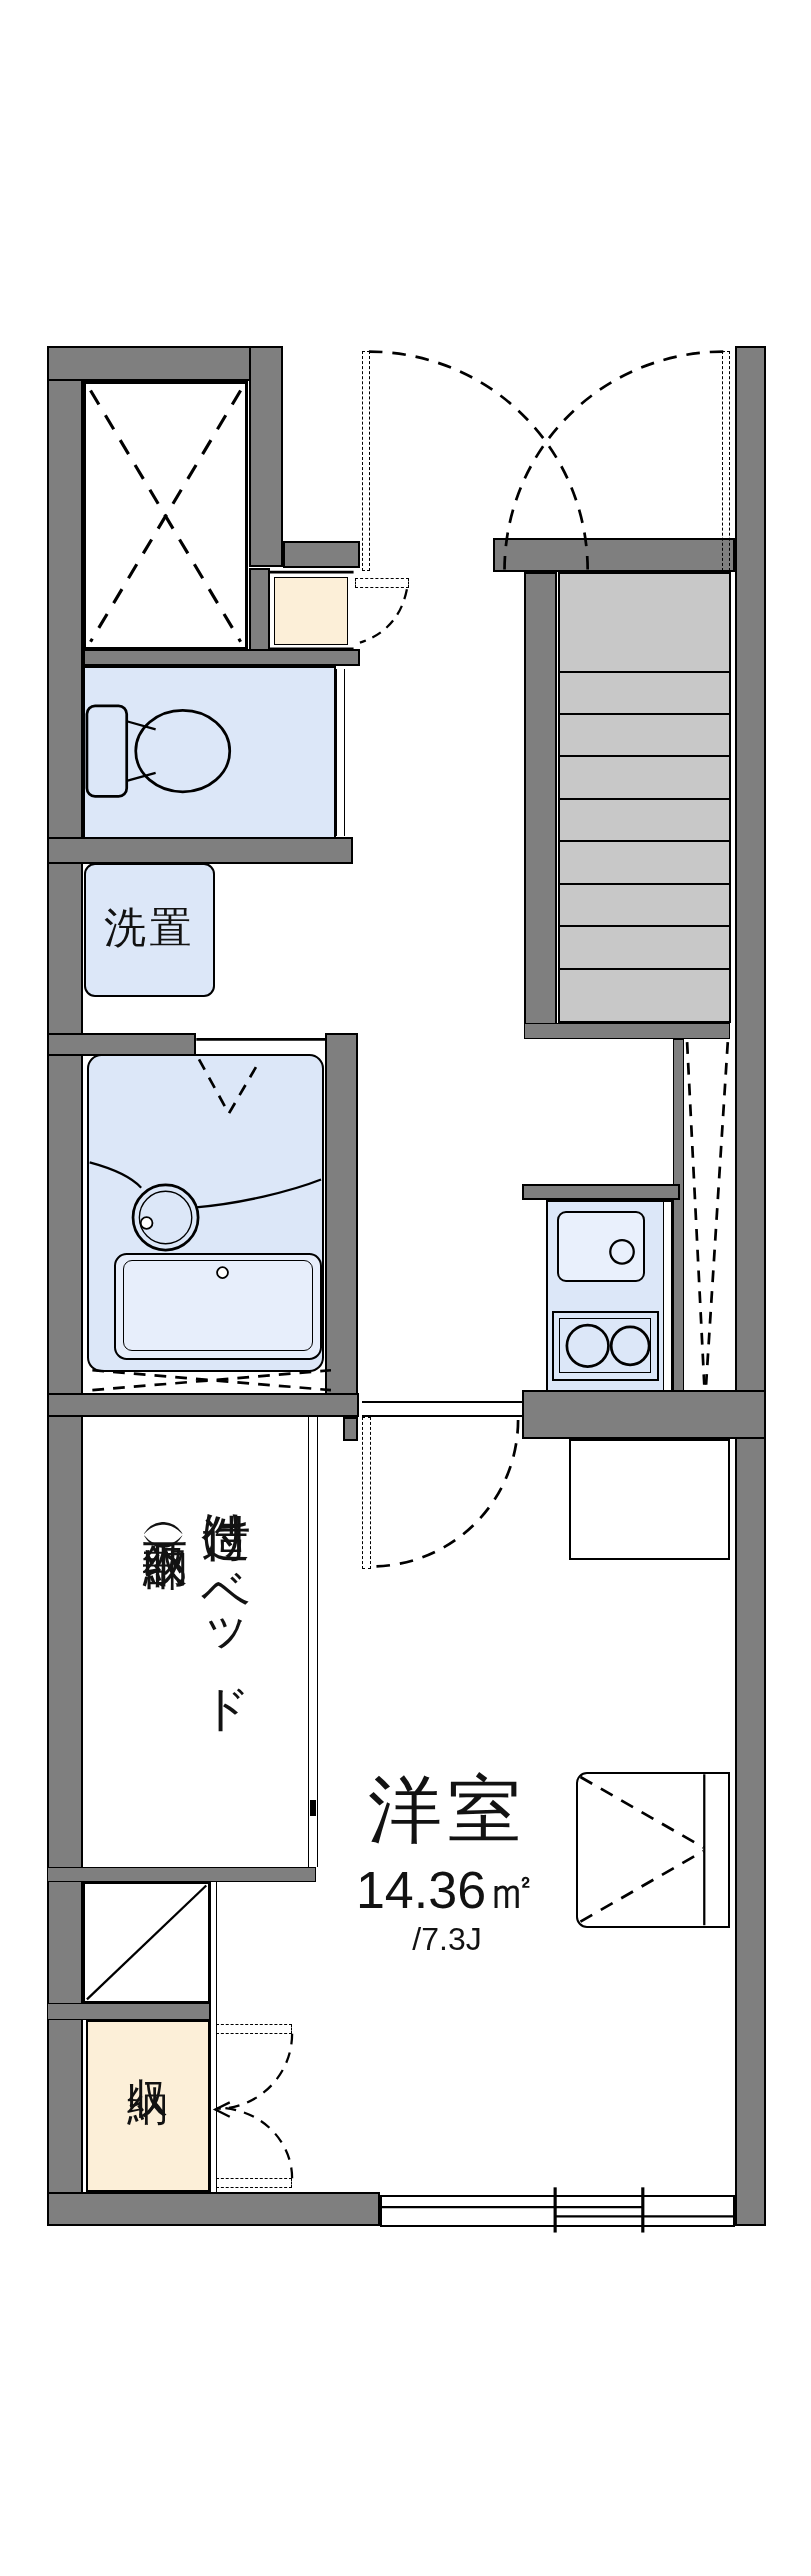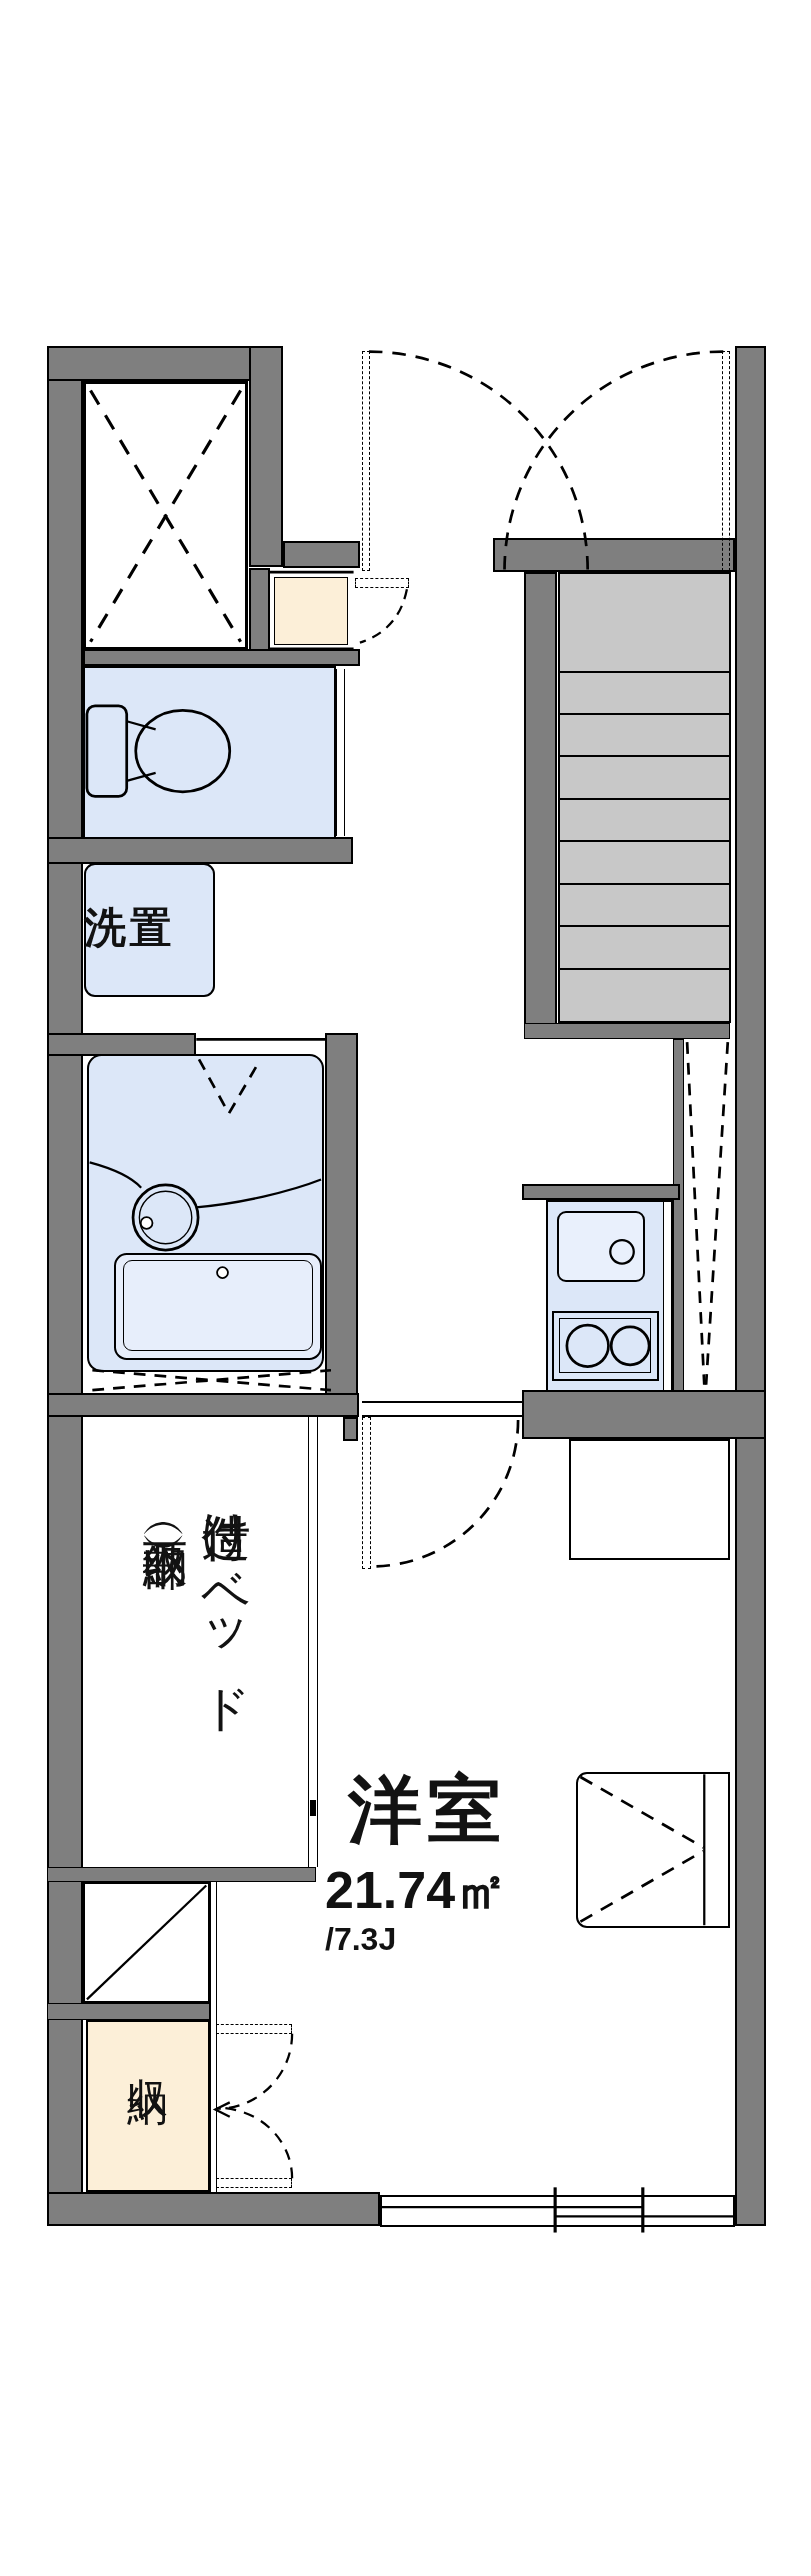--- a/index.html
+++ b/index.html
@@ -7,21 +7,21 @@
   .abs{position:absolute;box-sizing:border-box;}
   .wall{background:var(--wall,#7f7f7f);border:2.7px solid #000;z-index:3;}
   .wallthin{background:var(--wall,#7f7f7f);border:1.8px solid #000;z-index:3;}
   .whitebox{background:#fff;border:2.7px solid #000;z-index:2;}
   .blue{background:var(--fixture_blue,#dce7f8);}
   .cream{background:var(--storage_cream,#fcefd8);}
   .dashleaf{border:1.8px dashed #000;background:transparent;z-index:4;}
   svg.overlay{position:absolute;left:0;top:0;z-index:5;pointer-events:none;}
   .txt{z-index:6;color:#121212;line-height:1;}
   .vtext{writing-mode:vertical-rl;text-orientation:mixed;}
-  .center{font-weight:bold;}
+  .center{text-align:center;}
 </style>
 </head>
 <body>
 
 <div class="abs wall" style="left:47px;top:346px;width:36px;height:1880px;"></div>
 <div class="abs wall" style="left:735px;top:346px;width:31px;height:1880px;"></div>
 <div class="abs wall" style="left:47px;top:346px;width:236px;height:35px;"></div>
 <div class="abs wall" style="left:249px;top:346px;width:34px;height:221px;"></div>
 <div class="abs wall" style="left:283px;top:541px;width:77px;height:27px;"></div>
 <div class="abs wall" style="left:249px;top:568px;width:21px;height:95px;"></div>
@@ -175,17 +175,17 @@
     <line x1="711" y1="2420" x2="711" y2="2470" stroke-width="3.5"></line>
   </g>
 </svg>
 
 <div class="abs txt center" style="left:84px;top:907px;width:131px;font-size:42px;letter-spacing:3.6px;">洗置</div>
 
 <div class="abs txt vtext" style="left:202px;top:1475px;height:394px;font-size:49px;letter-spacing:1.8px;">造付けベッド</div>
 <div class="abs txt vtext" style="left:143px;top:1508px;height:362px;font-size:45px;">（下部収納）</div>
 
 <div class="abs txt center" style="left:348px;top:1773px;width:199px;font-size:74px;letter-spacing:5.4px;">洋室</div>
-<div class="abs txt center" style="left:325px;top:1864px;width:244px;font-size:52px;">21.74㎡</div>
+<div class="abs txt center" style="left:325px;top:1864px;width:244px;font-size:52px;">14.36㎡</div>
 <div class="abs txt center" style="left:325px;top:1923px;width:244px;font-size:32px;">/7.3J</div>
 
 <div class="abs txt vtext" style="left:127px;top:2045px;height:136px;font-size:41px;letter-spacing:9px;">収納</div>
 
 
 </body></html>

